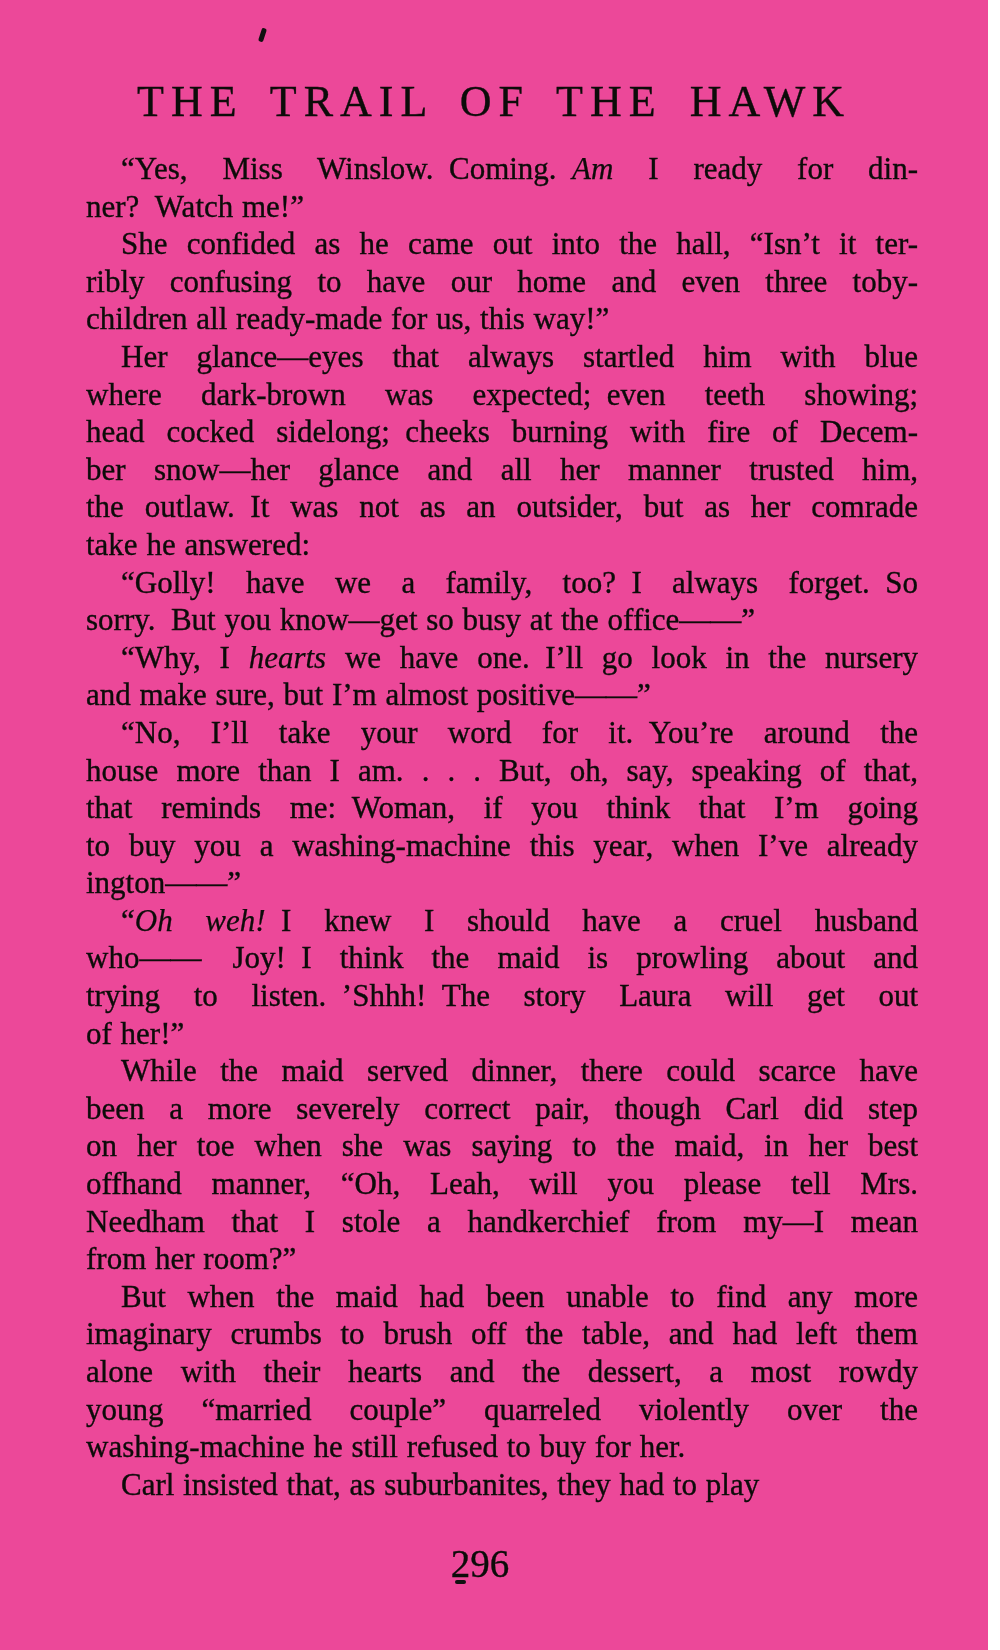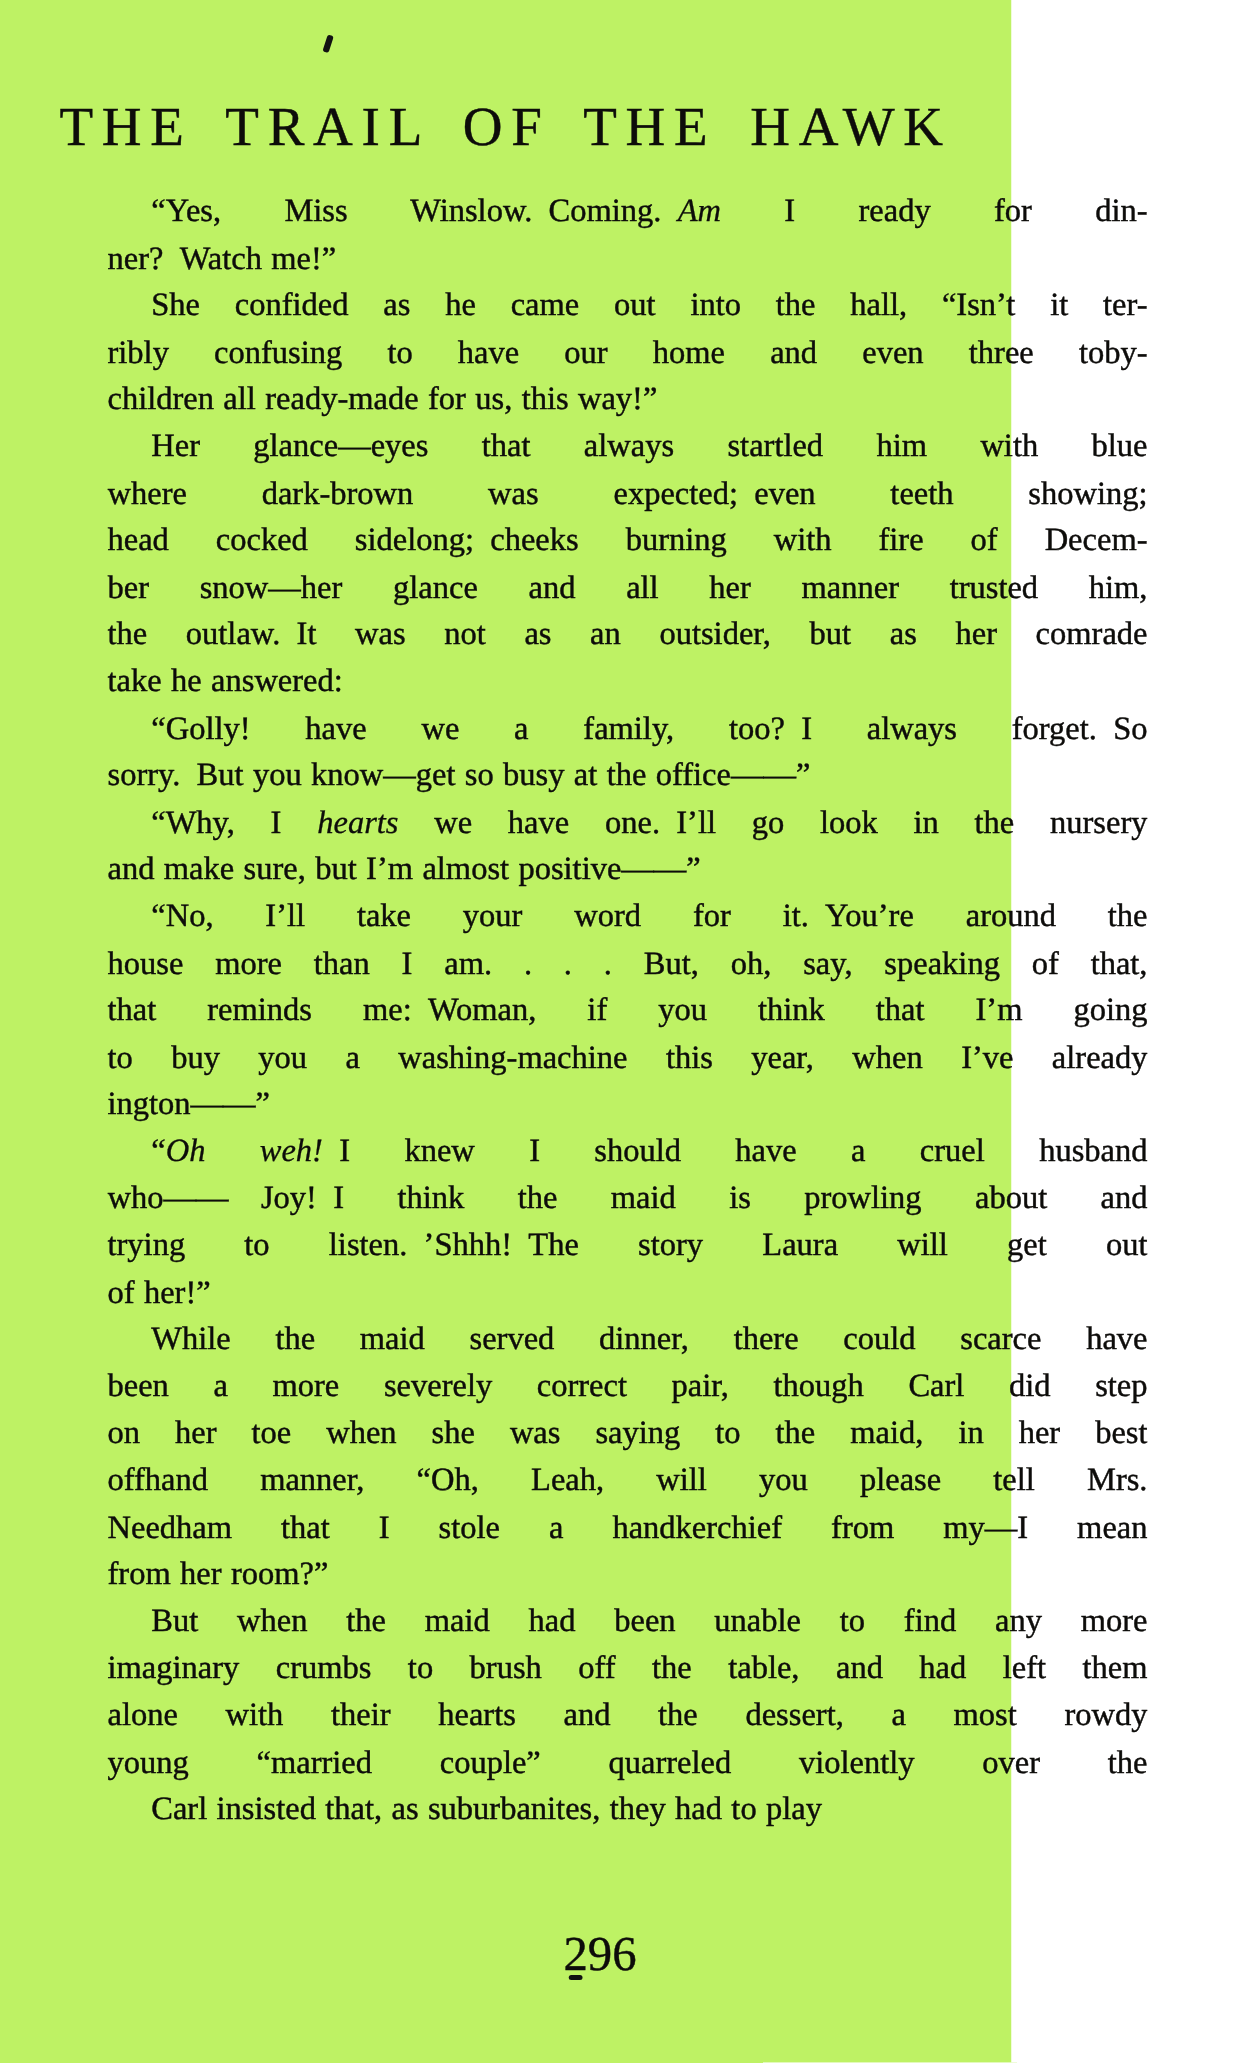--- a/index.html
+++ b/index.html
@@ -5,23 +5,23 @@
   html, body {
     margin: 0;
     padding: 0;
     width: 1000px;
     height: 1650px;
     background: #ffffff;
     overflow: hidden;
   }
   .page {
     position: relative;
-    width: 809px;
+    width: 988px;
     height: 1650px;
-    background: #bef264;
+    background: #ec4899;
     color: #0d0c0a;
     font-family: "Liberation Serif", serif;
     -webkit-text-stroke: 0.35px currentColor;
   }
   .running-head {
     position: absolute;
     top: 76px;
     left: 0;
     width: 100%;
     margin: 0;
@@ -31,21 +31,21 @@
     line-height: 1.2;
     letter-spacing: 7px;
     word-spacing: 9px;
     white-space: nowrap;
   }
   .body-text {
     position: absolute;
     top: 150px;
     left: 86px;
     width: 832px;
-    font-size: 26px;
+    font-size: 31px;
   }
   .line {
     line-height: 37.6px;
     height: 37.6px;
     overflow: hidden;
     text-align: justify;
     text-align-last: left;
     word-spacing: 1px;
   }
   .line.just {
@@ -138,20 +138,21 @@
         <div class="line just">on her toe when she was saying to the maid, in her best</div>
         <div class="line just">offhand manner, “Oh, Leah, will you please tell Mrs.</div>
         <div class="line just">Needham that I stole a handkerchief from my—I mean</div>
         <div class="line">from her room?”</div>
       </div>
       <div class="para">
         <div class="line indent just">But when the maid had been unable to find any more</div>
         <div class="line just">imaginary crumbs to brush off the table, and had left them</div>
         <div class="line just">alone with their hearts and the dessert, a most rowdy</div>
         <div class="line just">young “married couple” quarreled violently over the</div>
+        <div class="line">washing-machine he still refused to buy for her.</div>
       </div>
       <div class="para">
         <div class="line indent">Carl insisted that, as suburbanites, they had to play</div>
       </div>
     </main>
   <div class="page-number">296</div>
   <div class="speck speck-bottom"></div>
 </div>
 
 </body></html>

